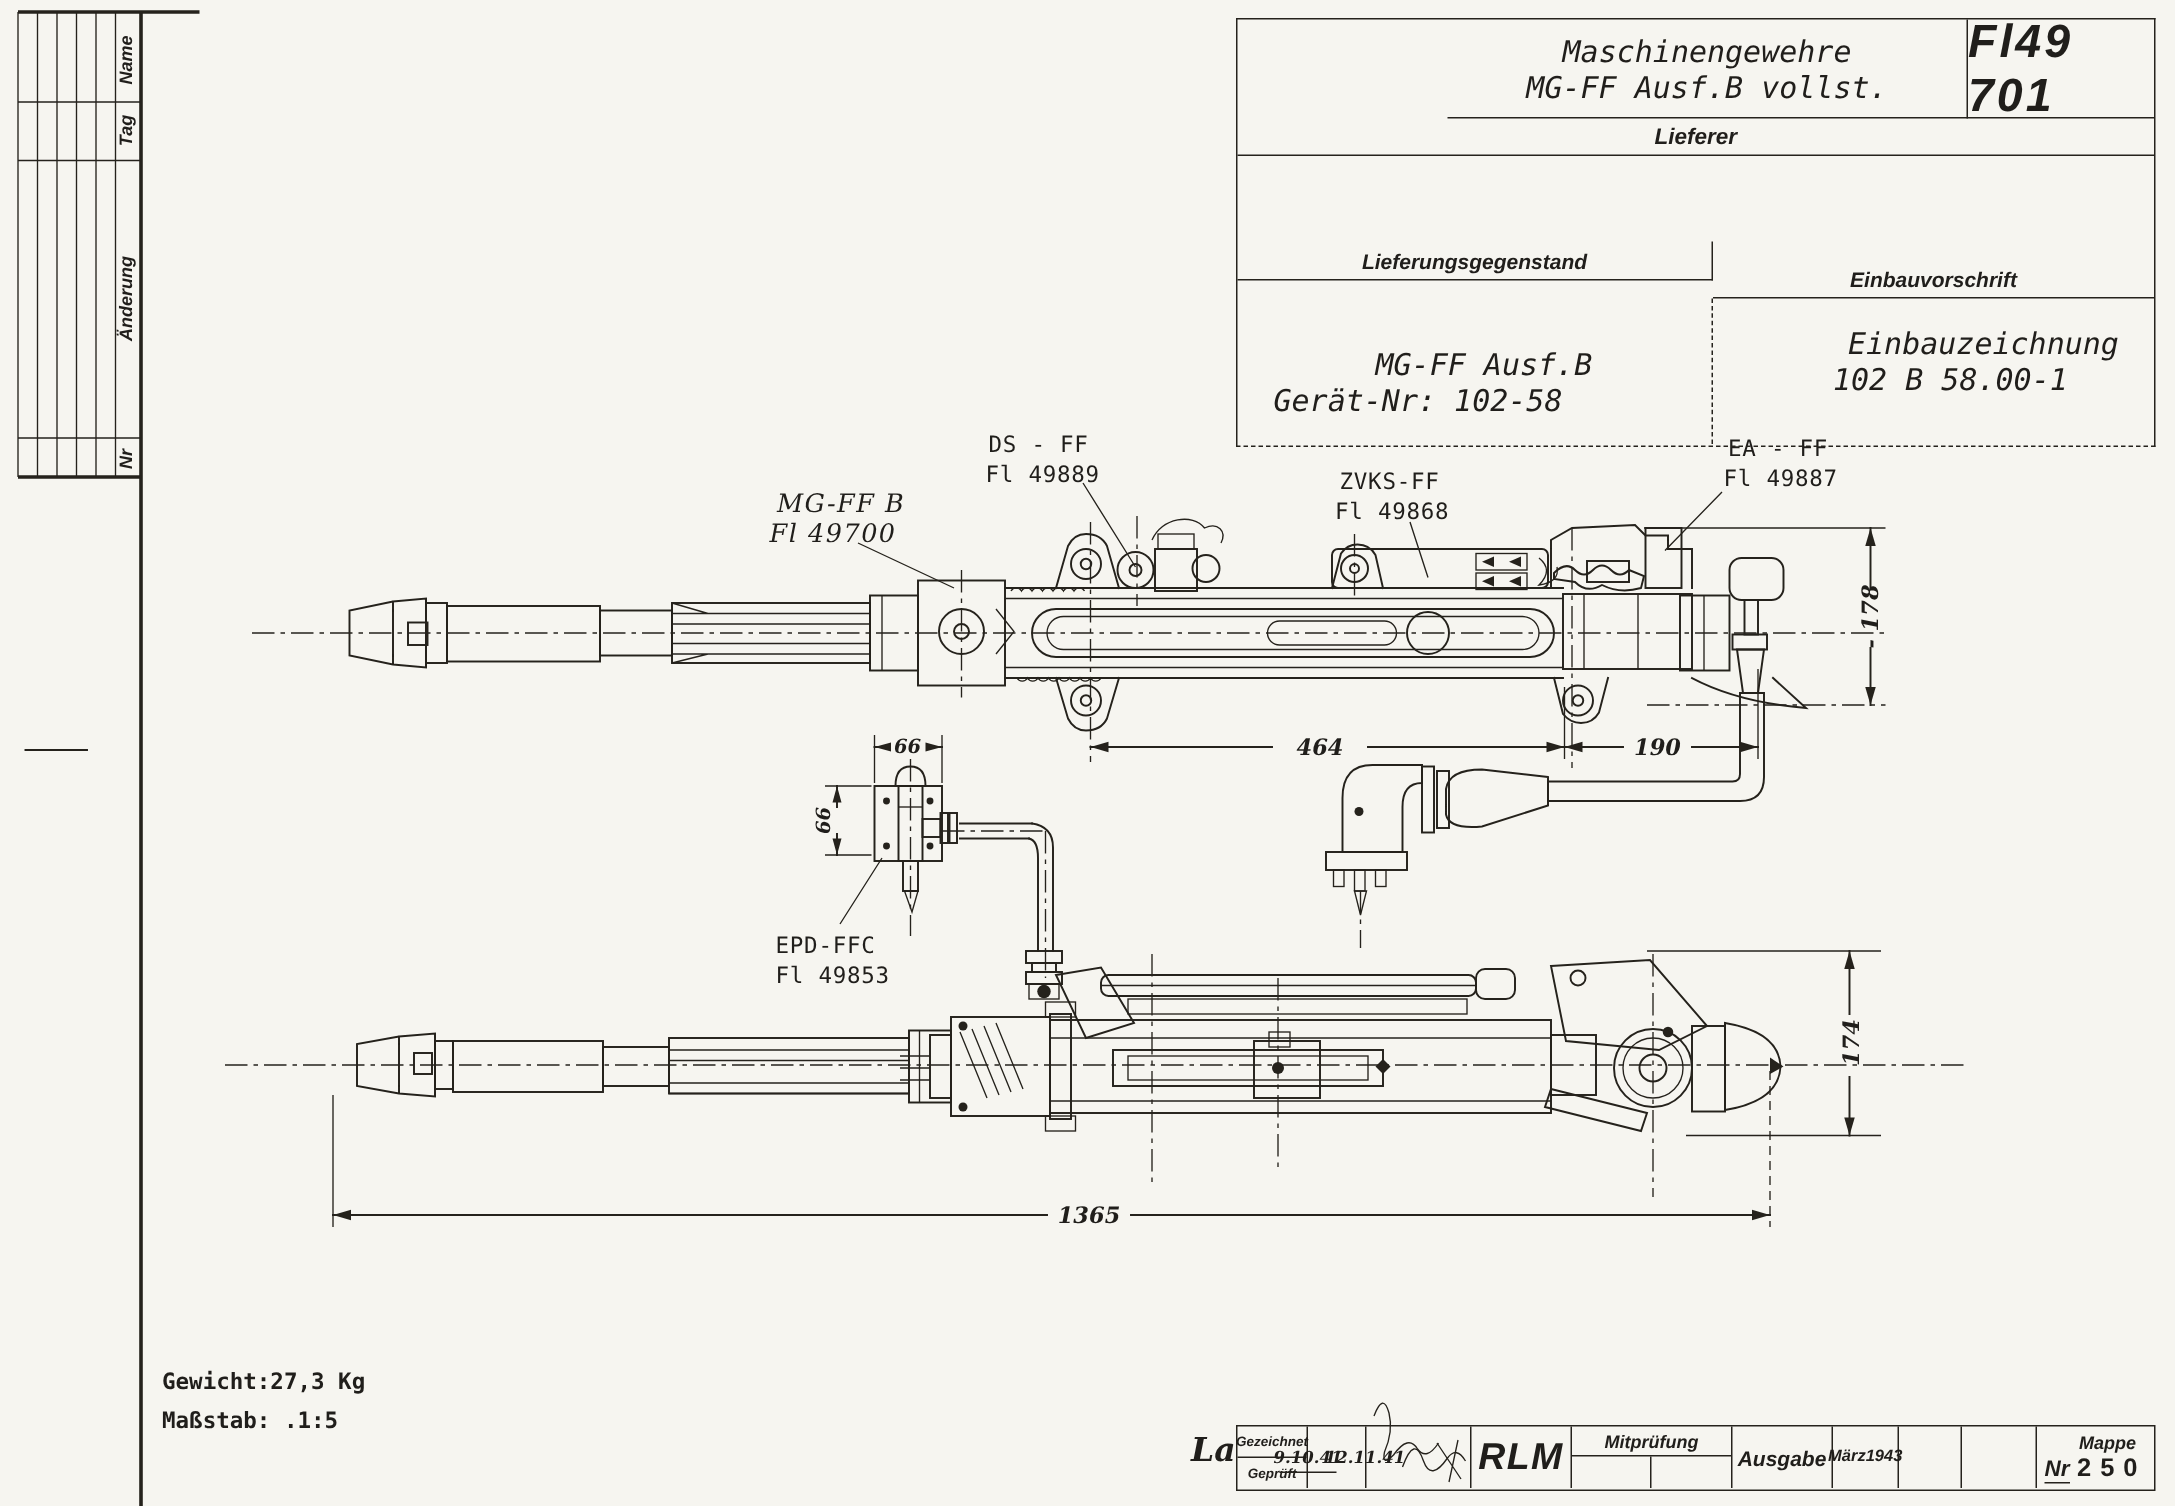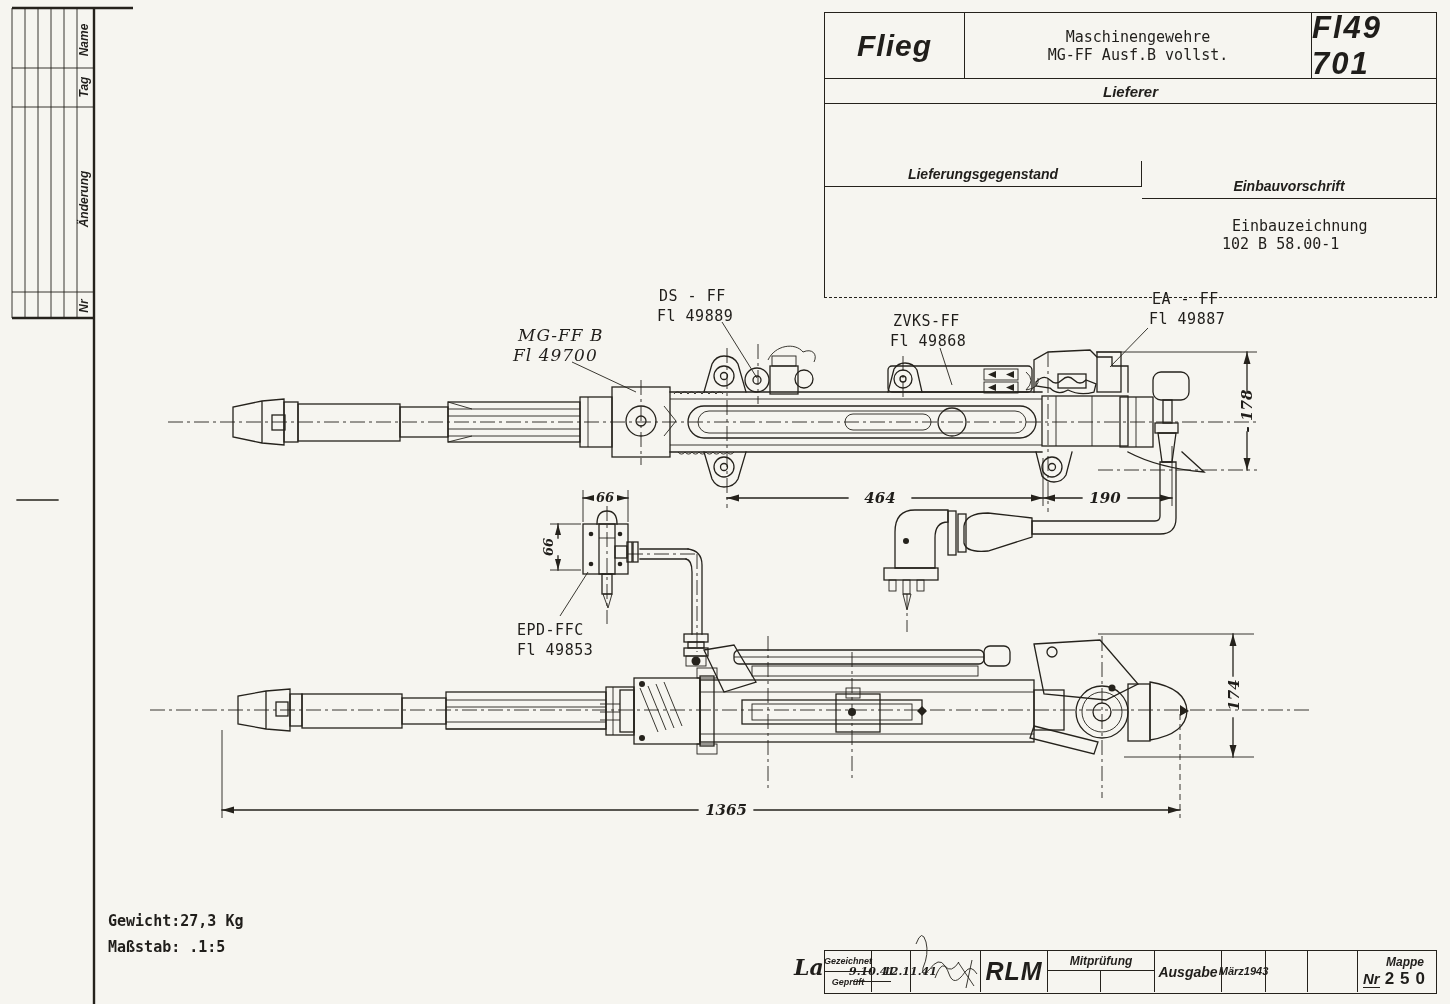--- a/index.html
+++ b/index.html
@@ -22,21 +22,21 @@
   
   .abs{position:absolute;box-sizing:border-box;}
   .tb{left:824px;top:12px;width:613px;height:286px;border:1.8px solid #25221c;border-bottom:1.6px dashed #25221c;}
   .tb .cell{position:absolute;box-sizing:border-box;display:flex;flex-direction:column;align-items:center;justify-content:center;}
   .br{border-right:1.6px solid #25221c;}
   .bb{border-bottom:1.6px solid #25221c;}
   .brd{border-right:1.4px dashed #25221c;}
   .it{font-style:italic;font-weight:bold;}
   .flieg{font-size:30px;font-style:italic;font-weight:bold;letter-spacing:1px;}
   .docnum{font-size:31px;font-style:italic;font-weight:bold;letter-spacing:2px;}
-  .mono2{font-family:"DejaVu Sans Mono",monospace;font-size:15px;}
+  .mono2{font-family:"DejaVu Sans Mono",monospace;font-size:20px;font-style:italic;}
   .rlm-sp{font-family:"DejaVu Sans Mono",monospace;font-size:16px;letter-spacing:10px;}
   .notes{left:108px;top:908px;font-family:"DejaVu Sans Mono",monospace;font-size:15px;line-height:26px;font-weight:bold;}
   .ftr{left:824px;top:950px;width:613px;height:44px;border:1.8px solid #25221c;}
   .ftr .cell{position:absolute;box-sizing:border-box;display:flex;align-items:center;justify-content:center;}
   .tiny{font-size:9px;font-style:italic;font-weight:bold;}
   .hdate{font-family:"DejaVu Serif",serif;font-style:italic;font-size:11px;font-weight:bold;}
   .rlmbig{font-size:25px;font-style:italic;font-weight:bold;letter-spacing:1px;}
   .mit{font-size:12px;font-style:italic;font-weight:bold;}
   .la{left:794px;top:954px;font-family:"DejaVu Serif",serif;font-style:italic;font-size:22px;font-weight:bold;}
   .mappe-num{font-size:17px;letter-spacing:6px;font-weight:bold;}
@@ -292,38 +292,39 @@
   </g>
 
   <g>
     <path class="kt" d="M916,944 q6,-16 10,-2 q3,12 -3,26 q-2,10 6,2 q10,-14 16,-4 q6,8 14,-4" stroke-width="1.6"></path>
     <path class="kt" d="M935,978 q8,-22 14,-4 q5,14 16,-2 q6,-8 12,2" stroke-width="1.6"></path>
     <path class="kt" d="M958,962 l16,24 M972,960 l-6,28" stroke-width="1.4"></path>
   </g>
 </svg>
 
   <div class="abs tb">
-    <div class="cell br bb" style="left:0;top:0;width:140px;height:66px">
-      <span class="flieg">Flieg</span>
-    </div>
     <div class="cell br bb" style="left:140px;top:0;width:347px;height:66px">
       <span class="mono2">Maschinengewehre</span>
       <span class="mono2">MG-FF Ausf.B vollst.</span>
     </div>
     <div class="cell bb" style="left:487px;top:0;width:124px;height:66px">
       <span class="docnum">Fl49 701</span>
     </div>
     <div class="cell bb" style="left:0;top:66px;width:611px;height:25px">
       <span class="it" style="font-size:15px">Lieferer</span>
     </div>
     <div class="cell br bb" style="left:0;top:148px;width:317px;height:26px">
       <span class="it" style="font-size:14px">Lieferungsgegenstand</span>
     </div>
     <div class="cell bb" style="left:317px;top:160px;width:294px;height:26px">
       <span class="it" style="font-size:14px">Einbauvorschrift</span>
+    </div>
+    <div class="cell brd" style="left:0;top:186px;width:317px;height:97px;justify-content:flex-start;align-items:flex-start;padding-top:32px">
+      <span class="mono2" style="padding-left:92px">MG-FF Ausf.B</span>
+      <span class="mono2" style="padding-left:24px">Gerät-Nr: 102-58</span>
     </div>
     <div class="cell" style="left:317px;top:186px;width:294px;height:97px;justify-content:flex-start;align-items:flex-start;padding-top:18px">
       <span class="mono2" style="padding-left:90px">Einbauzeichnung</span>
       <span class="mono2" style="padding-left:80px">102 B 58.00-1</span>
     </div>
   </div>
 
   <div class="abs notes">
     <div>Gewicht:27,3 Kg</div>
     <div>Maßstab: .1:5</div>

